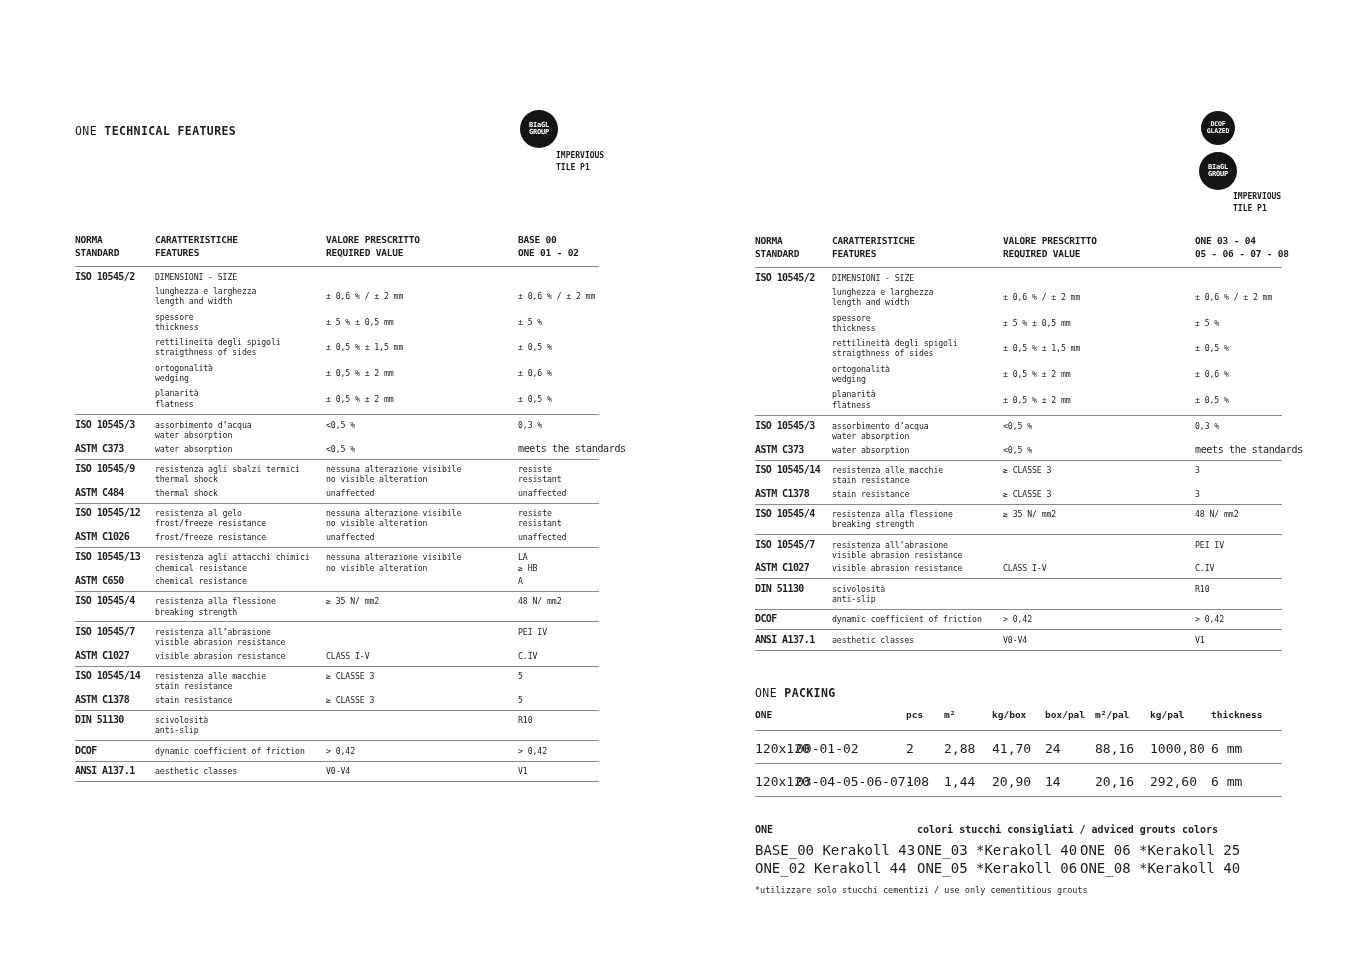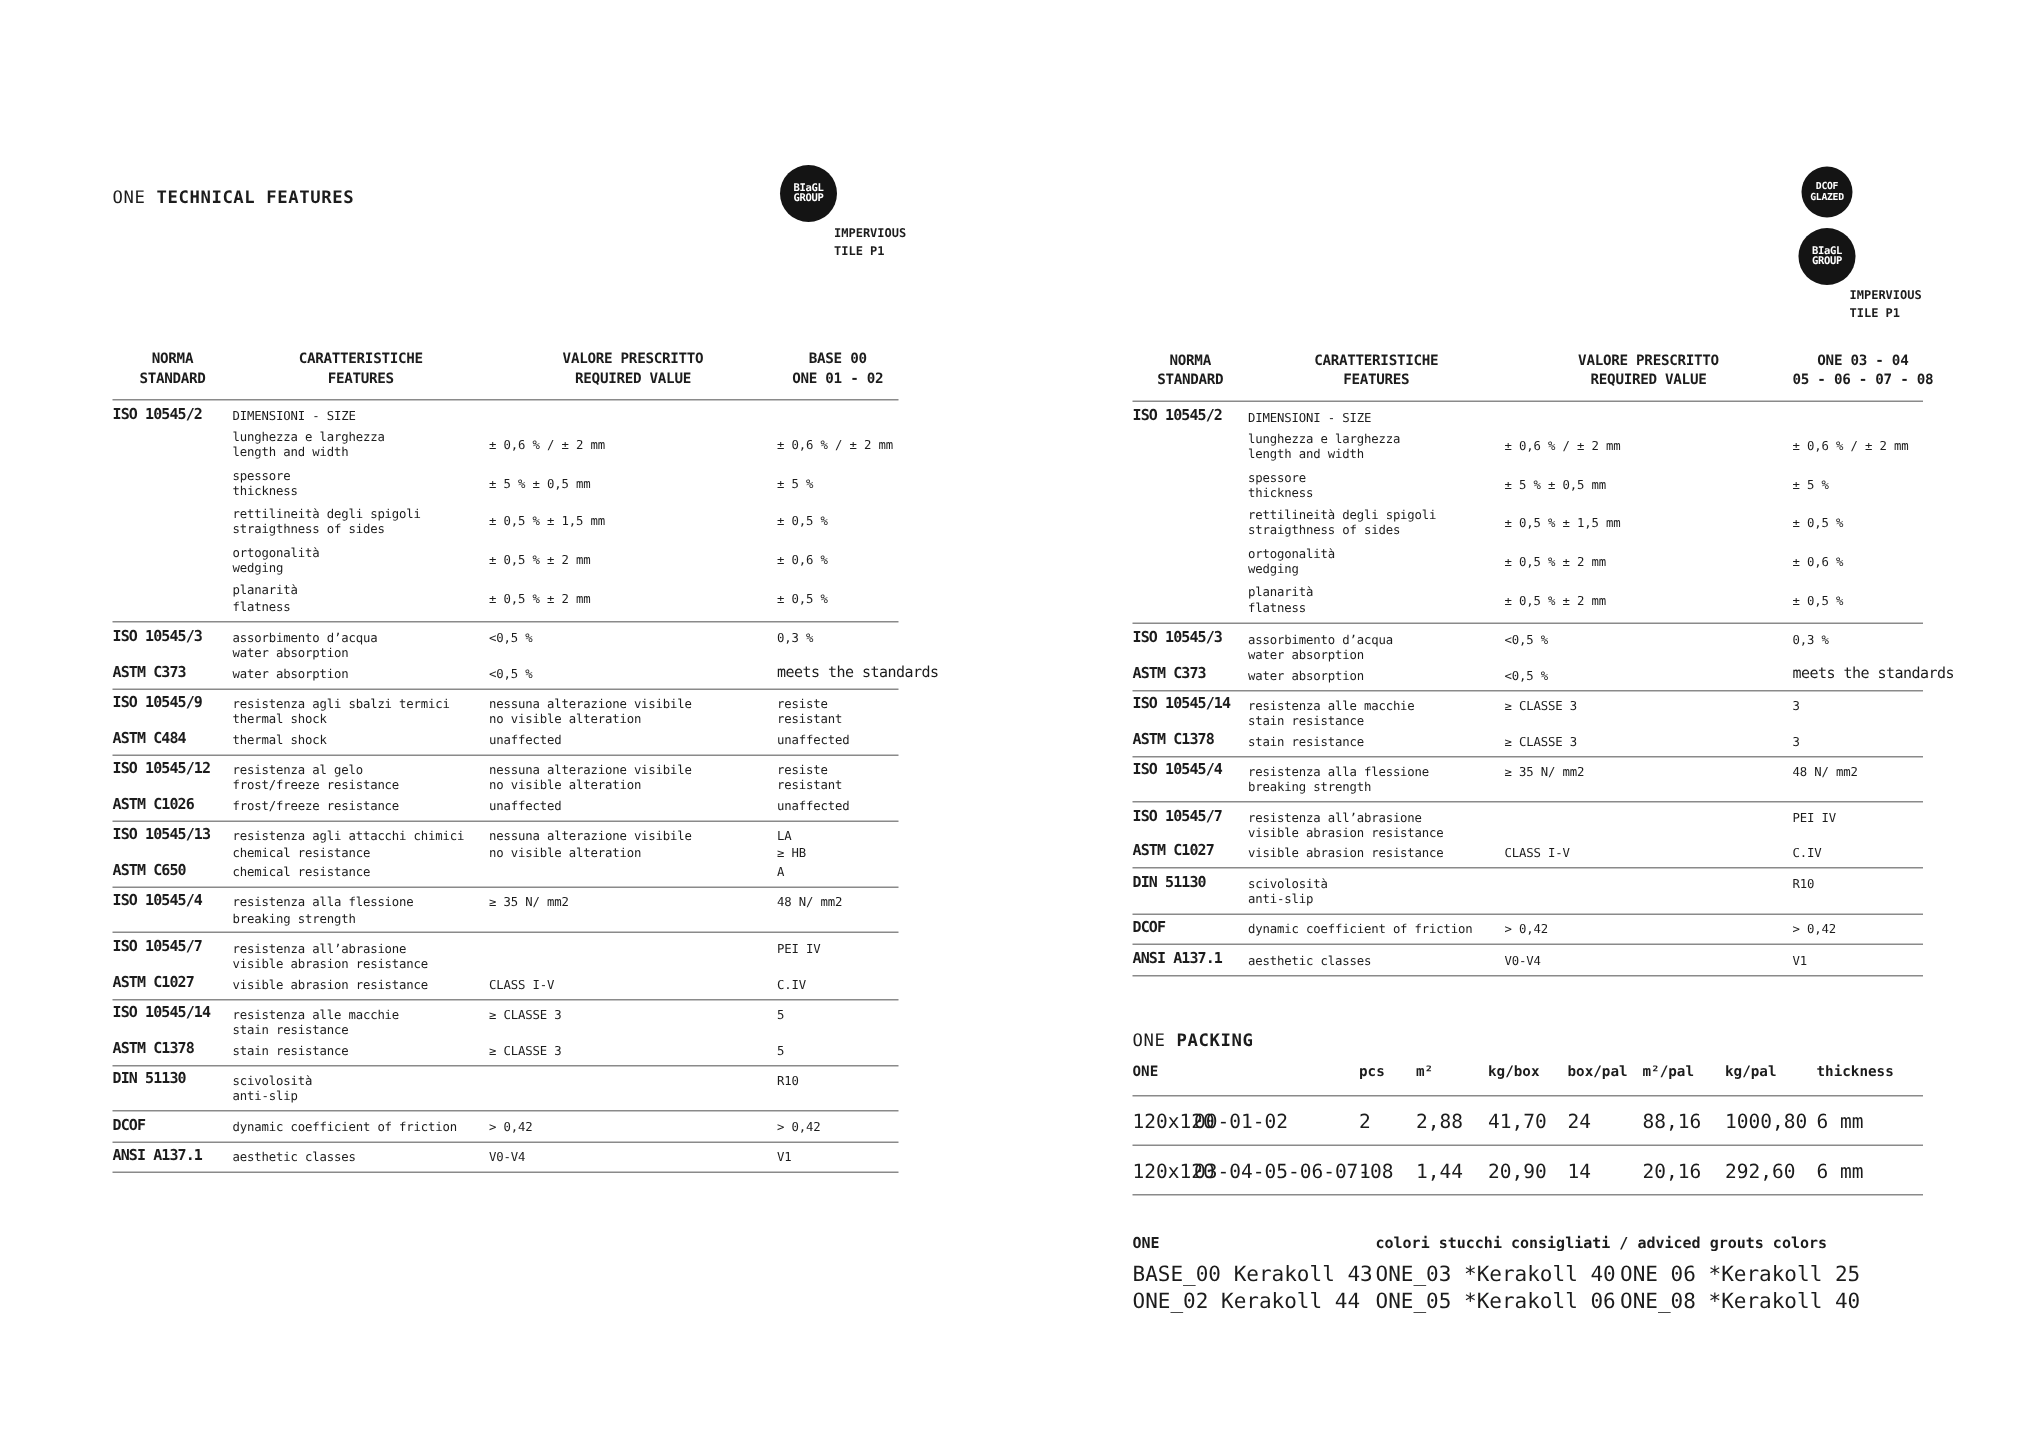--- a/index.html
+++ b/index.html
@@ -15,21 +15,21 @@
   .h-one b{font-weight:bold;}
   
   .badge{border-radius:50%;background:var(--badge-bg,#141414);color:var(--badge-fg,#ffffff);
     display:flex;flex-direction:column;align-items:center;justify-content:center;
     font-weight:bold;font-size:7px;line-height:7.5px;letter-spacing:-0.2px;text-align:center;}
   .badge-caption{font-weight:bold;font-size:8px;line-height:11.5px;white-space:pre;margin-left:36px;}
   
   .spec{position:absolute;}
   .spec-head{display:grid;font-weight:bold;font-size:9.5px;line-height:13px;
     padding-bottom:7px;letter-spacing:-0.2px;}
-  .spec-head .hc{white-space:nowrap;text-align:center;}
+  .spec-head .hc{white-space:nowrap;}
   .spec-body{border-bottom:1.5px solid var(--rule,#8a8a8a);}
   .sec{border-top:1.5px solid var(--rule,#8a8a8a);padding:3px 0;}
   .srow{display:grid;padding:1.5px 0;font-size:8.2px;line-height:10.3px;letter-spacing:-0.1px;}
   .srow.sub{padding:2.5px 0;align-items:center;}
   .cell-std{font-weight:bold;font-size:10px;line-height:10.5px;letter-spacing:-0.6px;white-space:nowrap;}
   .cline{white-space:nowrap;}
   .vsmall{font-size:10px;letter-spacing:-0.35px;}
   
   .pack-head{display:grid;font-weight:bold;font-size:9.5px;line-height:12px;
     padding:10px 0 9px;border-bottom:1.5px solid var(--rule,#8a8a8a);}
@@ -658,13 +658,14 @@
         <div class="gc">BASE_00 Kerakoll 43</div>
         <div class="gc">ONE_03 *Kerakoll 40</div>
         <div class="gc">ONE 06 *Kerakoll 25</div>
       </div>
       <div class="gr-row" style="grid-template-columns: 162px 163px 1fr;">
         <div class="gc">ONE_02 Kerakoll 44</div>
         <div class="gc">ONE_05 *Kerakoll 06</div>
         <div class="gc">ONE_08 *Kerakoll 40</div>
       </div>
     </div>
+  <div class="gr-foot">*utilizzare solo stucchi cementizi / use only cementitious grouts</div>
 </div>
 
 </body></html>

